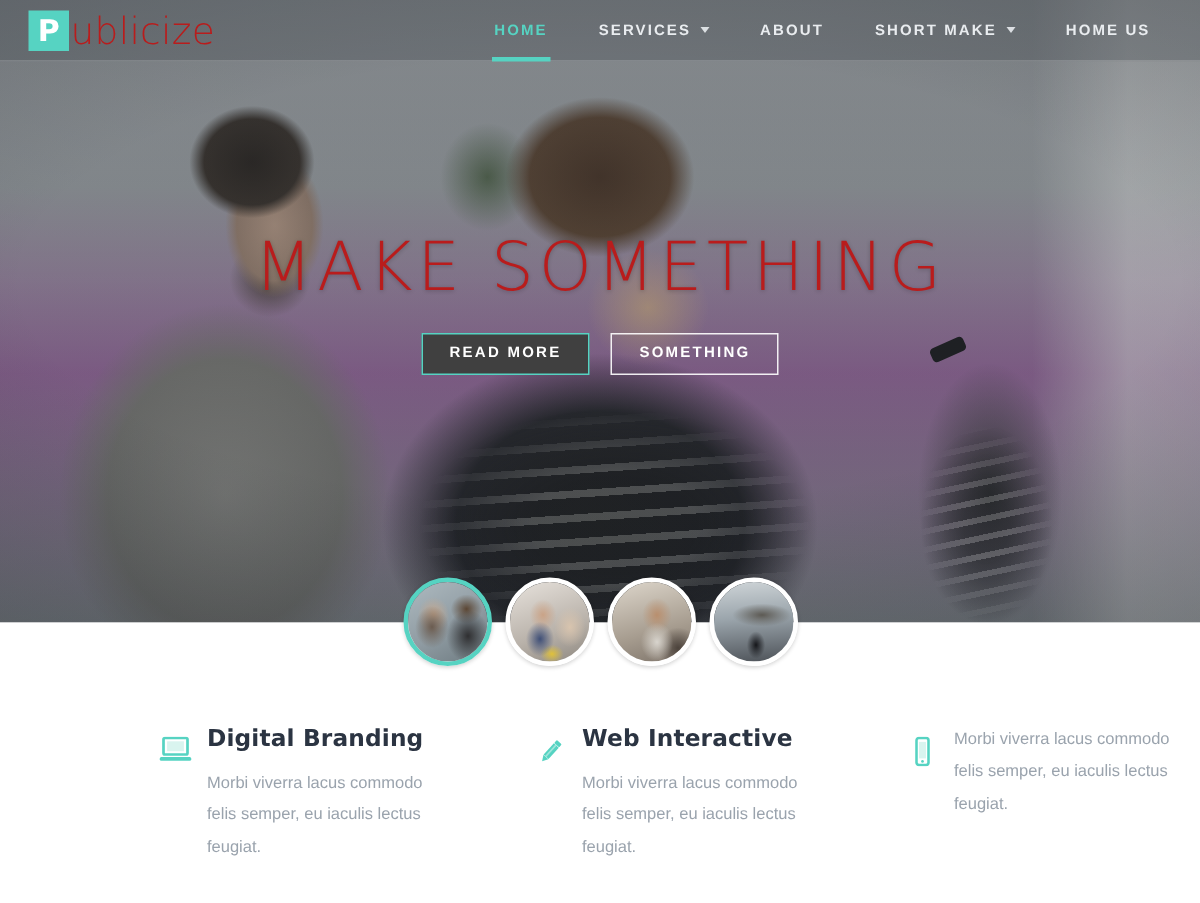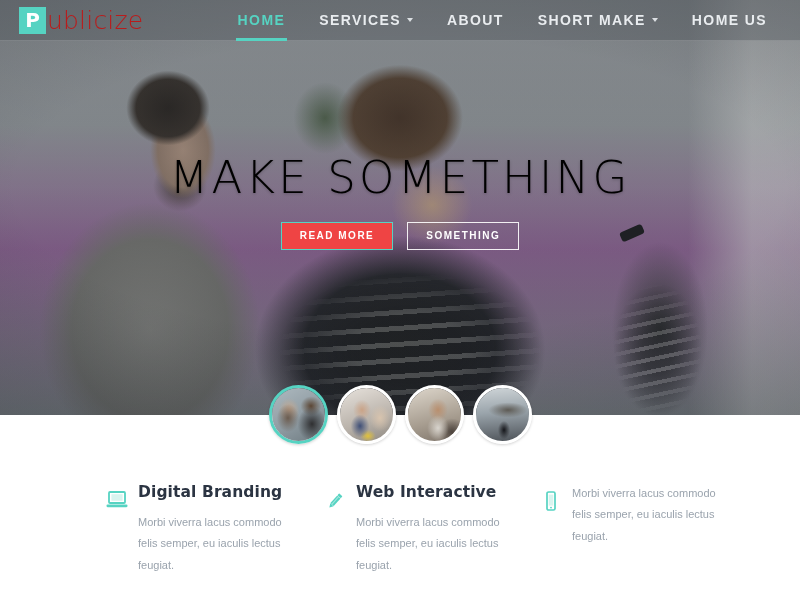--- a/index.html
+++ b/index.html
@@ -155,21 +155,21 @@
     align-items: center;
     height: 41px;
   }
   .nav-item {
     position: relative;
     display: flex;
     align-items: center;
     height: 41px;
     padding: 0 17px;
     color: #e9ecef;
-    font-size: 14px;
+    font-size: 10px;
     letter-spacing: 1.4px;
     font-weight: bold;
     cursor: pointer;
     white-space: nowrap;
   }
   .nav-item.active { color: #56d3c2; }
   .nav-item.active::after {
     content: "";
     position: absolute;
     left: 15px; right: 15px;
@@ -189,21 +189,21 @@
   
   .hero-content {
     position: absolute;
     top: 0; left: 0;
     width: 800px;
     z-index: 5;
     text-align: center;
   }
   .hero-title {
     margin-top: 155px;
-    color: #000000;
+    color: #b91c1c;
     font-size: 45px;
     font-weight: 300;
     letter-spacing: 3.2px;
     line-height: 1;
     font-family: "DejaVu Sans", sans-serif;
     text-shadow: 0 1px 3px rgba(0,0,0,.22);
   }
   .hero-sub {
     margin-top: 18px;
     color: #f2f4f5;
@@ -221,21 +221,21 @@
   .btn {
     font-size: 10px;
     letter-spacing: 1.5px;
     font-weight: bold;
     padding: 8px 18px;
     cursor: pointer;
     line-height: 1;
     white-space: nowrap;
   }
   .btn-primary {
-    background: #ef4444;
+    background: #404040;
     color: #ffffff;
     border: 1px solid #56d3c2;
   }
   .btn-outline {
     background: transparent;
     color: #ffffff;
     border: 1px solid rgba(255,255,255,.9);
   }
 
   
@@ -294,20 +294,21 @@
 
   
   .features {
     position: absolute;
     top: 415px; left: 0;
     width: 800px;
     height: 187px;
     background: #ffffff;
     display: flex;
     padding: 68px 0 0 0;
+    justify-content: space-between;
   }
   .feature {
     display: flex;
     width: 214px;
     padding-left: 8px;
   }
   .feature:nth-child(1) { margin-left: 88px; }
   .feature:nth-child(2) { margin-left: 4px; }
   .feature:nth-child(3) { margin-left: 2px; }
 

